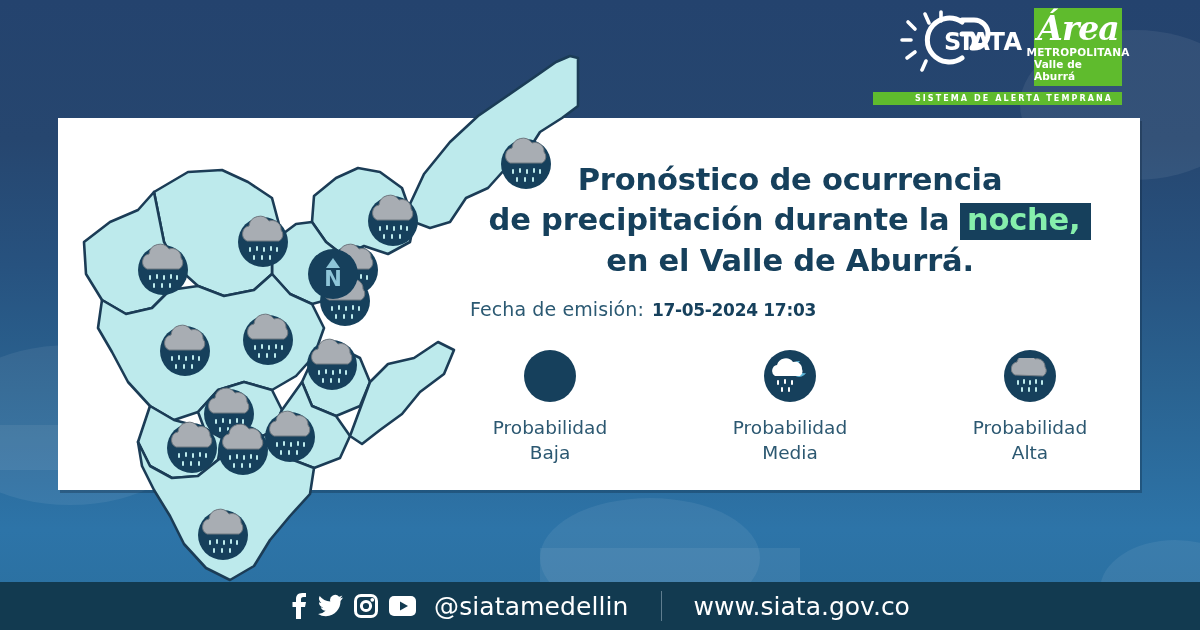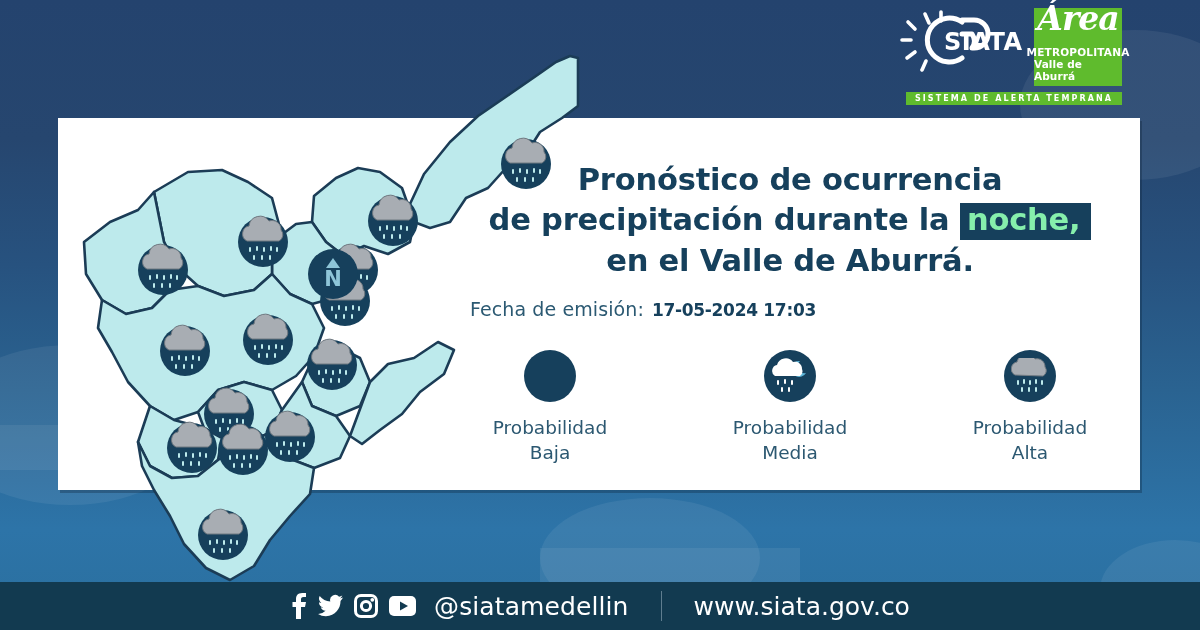--- a/index.html
+++ b/index.html
@@ -44,27 +44,27 @@
   .logos{position:absolute;top:8px;right:78px;display:flex;align-items:flex-start;gap:6px;}
   .siata-logo{position:relative;width:128px;height:78px;}
   .area-logo{
     width:88px;height:78px;background:#5fbb2d;
     display:flex;flex-direction:column;align-items:center;justify-content:flex-end;
     padding-bottom:4px;box-sizing:border-box;
   }
   .area-script{
     color:#fff;font-family:"DejaVu Serif","Liberation Serif",serif;
     font-style:italic;font-weight:bold;font-size:33px;line-height:1;
-    margin-bottom:12px;letter-spacing:-1px;
+    margin-bottom:2px;letter-spacing:-1px;
   }
   .area-sub1{color:#fff;font-size:10.5px;font-weight:bold;letter-spacing:.2px;line-height:1.05;}
   .area-sub2{color:#fff;font-size:10.5px;font-weight:bold;letter-spacing:.1px;line-height:1.15;}
   .green-bar{
     position:absolute;top:92px;right:78px;width:216px;height:13px;background:#5fbb2d;
-    display:flex;align-items:center;justify-content:center;
+    display:flex;align-items:center;justify-content:center;padding-left:33px;
   }
   .green-bar span{color:#fff;font-size:8px;font-weight:bold;letter-spacing:2.1px;}
 
   
   .panel{
     position:absolute;left:58px;top:118px;width:1082px;height:372px;
     background:#ffffff;box-shadow:2px 3px 0 rgba(10,30,50,.30);
   }
 
   

